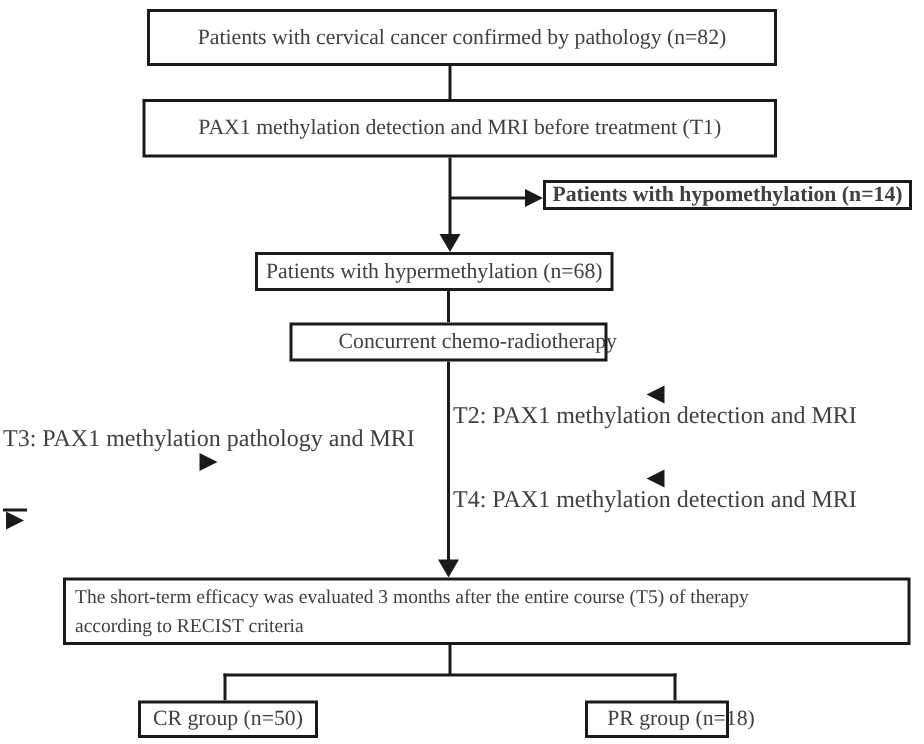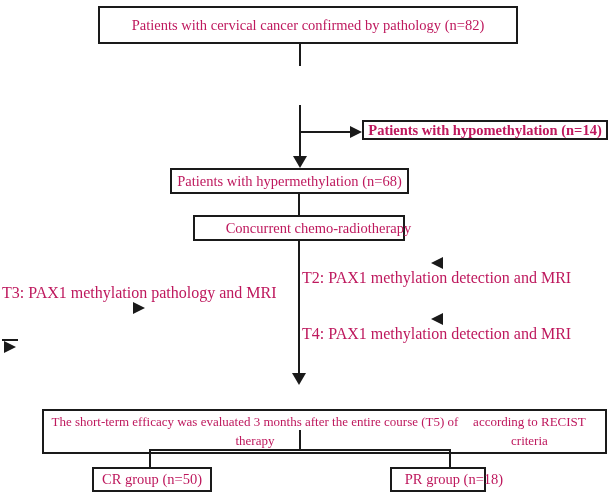--- a/index.html
+++ b/index.html
@@ -6,47 +6,46 @@
     margin: 0;
     padding: 0;
     background: #ffffff;
   }
   #canvas {
     position: relative;
     width: 616px;
     height: 496px;
     background: #ffffff;
     font-family: "Liberation Serif", serif;
-    color: #be185d;
+    color: #404040;
     overflow: hidden;
     border-radius: 13px;
   }
   .box {
     position: absolute;
     box-sizing: border-box;
     border: 2px solid #1a1a1a;
     background: #ffffff;
     display: flex;
     align-items: center;
     justify-content: center;
     text-align: center;
     font-size: 14.5px;
     line-height: 1.15;
     white-space: nowrap;
   }
   .box.multiline {
     white-space: normal;
-    flex-direction: row;
+    flex-direction: column;
     align-items: flex-start;
     justify-content: center;
     text-align: center;
     padding: 2px 6px;
     font-size: 13px;
     line-height: 1.45;
-    margin-top: 24px;
   }
   .line {
     position: absolute;
     background: #1a1a1a;
   }
   .arrow-down {
     position: absolute;
     width: 0; height: 0;
     border-left: 7px solid transparent;
     border-right: 7px solid transparent;
@@ -84,20 +83,23 @@
 <body>
 
 <div id="canvas">
 
   <div class="box" style="left:98px; top:6px; width:420px; height:38px;">
     <span>Patients with cervical cancer confirmed by pathology (n=82)</span>
   </div>
 
   <div class="line" style="left:299px; top:44px; width:2px; height:22px;"></div>
 
+  <div class="box" style="left:95px; top:66px; width:423px; height:39px;">
+    <span>PAX1 methylation detection and MRI before treatment (T1)</span>
+  </div>
 
   <div class="line" style="left:299px; top:105px; width:2px; height:53px;"></div>
   <div class="arrow-down" style="left:293px; top:156px;"></div>
 
   <div class="line" style="left:300px; top:131px; width:50px; height:2px;"></div>
   <div class="arrow-right-head" style="position:absolute; left:350px; top:126px;"></div>
 
   <div class="box" style="left:362px; top:120px; width:246px; height:20px;font-weight:bold;">
     <span>Patients with hypomethylation (n=14)</span>
   </div>

